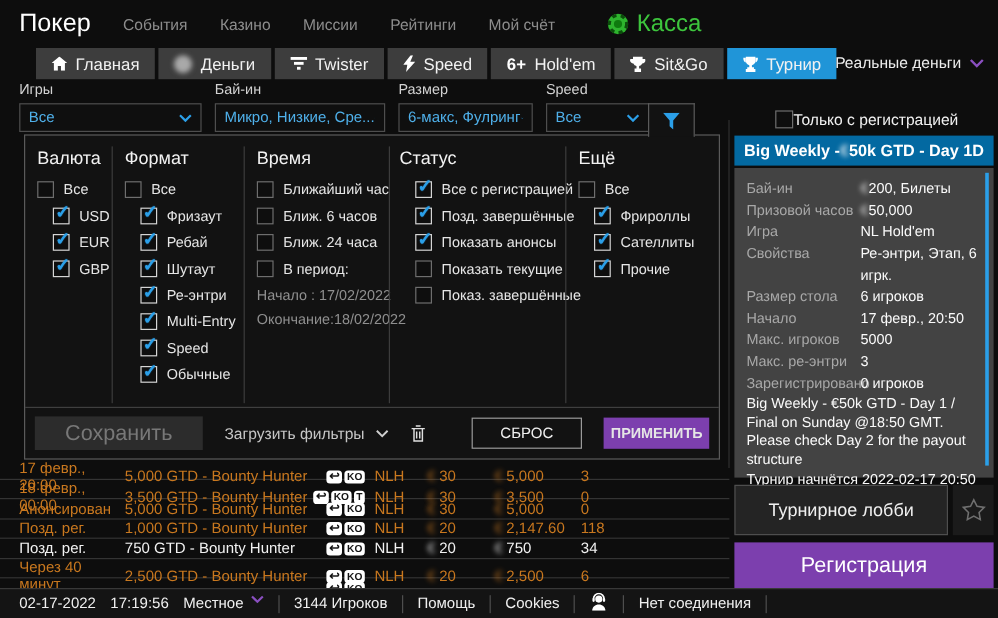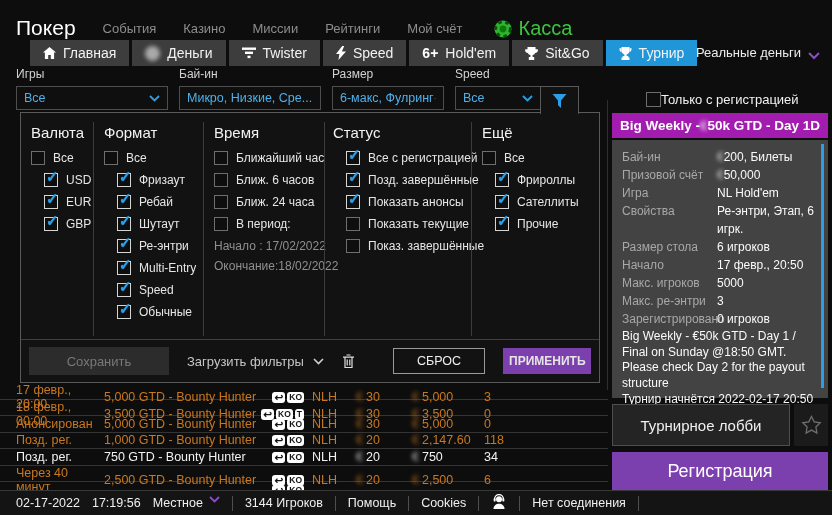--- a/index.html
+++ b/index.html
@@ -2,32 +2,32 @@
 <html><head>
 <meta charset="utf-8">
 <style>
   html,body{margin:0;padding:0}
   body{
     width:832px;height:515px;position:relative;overflow:hidden;
     background:#0d0d0d;font-family:"Liberation Sans",sans-serif;
     -webkit-font-smoothing:antialiased;
   }
   
-  .topbar{position:absolute;left:0;top:0;width:832px;height:40px;display:flex;align-items:flex-end;padding-left:16px;gap:31px;box-sizing:border-box}
+  .topbar{position:absolute;left:0;top:0;width:832px;height:40px;display:flex;align-items:center;padding-left:16px;gap:43px;box-sizing:border-box}
   .menu-item{font-size:13px;color:#8d8d8d;cursor:pointer;white-space:nowrap}
   .menu-item.active{color:#ffffff;font-size:21px}
   .cashier{display:flex;align-items:center;gap:7px;color:#3dc43d;font-size:20px;cursor:pointer}
   
   .tabbar{position:absolute;left:30px;top:40px;display:flex;gap:3px}
   .tab{height:26px;background:#3d3d3d;display:flex;align-items:center;gap:7px;padding:0 13px;color:#f2f2f2;font-size:14px;cursor:pointer;white-space:nowrap}
   .tab.active{background:#2095d8}
   .tab-icon{display:flex;align-items:center}
   .coin{width:15px;height:15px;border-radius:50%;background:#a9a9a9;filter:blur(2px);display:inline-block}
   .sixplus{font-size:14px;font-weight:bold;color:#fff;font-style:normal}
-  .account{position:absolute;right:12px;top:45px;display:flex;align-items:flex-end;gap:7px;color:#ececec;font-size:13px;cursor:pointer}
+  .account{position:absolute;right:12px;top:45px;display:flex;align-items:center;gap:7px;color:#ececec;font-size:13px;cursor:pointer}
   
   .qf-row{position:absolute;left:16px;top:67px;display:flex;gap:11px}
   .qf-slot{display:flex;flex-direction:column;gap:5px}
   .qf-slot:nth-child(1){width:152px}.qf-slot:nth-child(2){width:142px}
   .qf-slot:nth-child(3){width:112px}.qf-slot:nth-child(4){width:86px}
   .qf-label{font-size:12px;color:#d2d2d2}
   .qf-box{height:22px;border:1px solid #4e4e4e;background:#0f0f0f;display:flex;align-items:center;justify-content:space-between;padding:0 7px;color:#4fb0ea;font-size:12.5px;cursor:pointer;white-space:nowrap;overflow:hidden}
   .funnel-tab{position:absolute;left:540px;top:86px;width:37px;height:27px;border:1px solid #5a5a5a;border-bottom:none;background:#121212;z-index:4;display:flex;align-items:center;justify-content:center;cursor:pointer}
   
   .fpanel{position:absolute;left:20px;top:112px;width:580px;height:271px;background:#121212;border:1px solid #5a5a5a;box-sizing:border-box;z-index:3}
@@ -42,21 +42,21 @@
   .fp-item{display:flex;align-items:center;gap:8px;margin-bottom:9px;height:13px}
   .fp-item.ind{margin-left:13px}
   .cb{width:12px;height:12px;border:1px solid #6e6e6e;background:#0e0e0e;position:relative;cursor:pointer;flex:none}
   .cb.on{border-color:#d5d5d5}
   .cb.on::after{content:"✓";position:absolute;left:1px;top:-6px;font-size:15px;font-weight:700;color:#2b9fe8;text-shadow:0 0 1px #2b9fe8}
   .fp-label{font-size:12px;color:#e6e6e6;white-space:nowrap}
   .fp-note{font-size:12px;color:#8f8f8f;margin:8px 0 5px;white-space:nowrap}
   .fp-note + .fp-note{margin-top:6px}
   .fp-hr{position:absolute;left:0;right:0;top:226px;border-top:1px solid #3f3f3f}
   .fp-footer{position:absolute;left:0;right:0;top:227px;bottom:0;display:flex;align-items:center;padding:0 8px;gap:18px}
-  .btn-save{width:140px;height:28px;background:#2c2c2c;color:#787878;font-size:13px;border:none;font-family:inherit;cursor:default}
+  .btn-save{width:140px;height:28px;background:#2c2c2c;color:#787878;font-size:18px;border:none;font-family:inherit;cursor:default}
   .load-filters{color:#c6c6c6;font-size:13px;display:flex;gap:9px;align-items:center;cursor:pointer}
   .trash-btn{background:none;border:none;padding:0;cursor:pointer;display:flex}
   .fp-spacer{flex:1}
   .btn-reset{width:92px;height:26px;background:transparent;border:1px solid #9a9a9a;color:#f0f0f0;font-size:12.5px;font-family:inherit;cursor:pointer}
   .btn-apply{width:88px;height:26px;background:#7c3fae;border:none;color:#e5e5e5;font-size:12px;font-weight:bold;font-family:inherit;cursor:pointer}
   
   .ttable{position:absolute;left:0;top:383px;width:608px;height:107px;overflow:hidden}
   .t-row{display:grid;grid-template-columns:88px 152px 56px 44px 56px 72px 46px;align-items:center;height:15.5px;border-bottom:1px solid #343434;padding-left:16px;color:#c9781f;font-size:12.5px;cursor:pointer}
   .t-row.sel{color:#f2f2f2}
   .c-name{white-space:nowrap;overflow:hidden}
@@ -64,21 +64,21 @@
   .badge{background:#fff;color:#141414;border-radius:3px;font-size:8.5px;font-weight:700;padding:0 2px;height:11px;line-height:11px;display:inline-block;margin-left:2px;vertical-align:middle}
   .badge.re{font-size:10.5px}
   .cell-money{display:flex;gap:3px;align-items:center}
   .cen{filter:blur(2px);opacity:.8;display:inline-block}
   .cen:empty{display:none}
   
   .vrule{position:absolute;left:607px;top:100px;width:1px;height:290px;background:#2f2f2f}
   .onlyreg{position:absolute;left:646px;top:92px;display:flex;}
   .onlyreg .cb{width:13px;height:13px}
   .onlyreg-label{font-size:13px;color:#f2f2f2}
-  .tr-title{position:absolute;left:612px;top:113px;width:216px;height:25px;background:#a21caf;color:#fff;display:flex;align-items:center;justify-content:center;font-size:13.5px;font-weight:bold;white-space:nowrap;cursor:pointer}
+  .tr-title{position:absolute;left:612px;top:113px;width:216px;height:25px;background:#0369a1;color:#fff;display:flex;align-items:center;justify-content:center;font-size:13.5px;font-weight:bold;white-space:nowrap;cursor:pointer}
   .tr-info{position:absolute;left:612px;top:140px;width:216px;height:258px;background:#434343;box-sizing:border-box;padding:8px 14px 0 10px;font-size:12px;line-height:18px}
   .info-row{display:flex}
   .info-label{width:95px;flex:none;color:#a8a8a8}
   .info-value{color:#fafafa}
   .desc-label{color:#a8a8a8}
   .desc{color:#fafafa;line-height:15.5px;margin-top:1px}
   .start-note{color:#fafafa;line-height:15.5px;margin-top:1px;white-space:nowrap}
   .scrollbar{position:absolute;left:821px;top:144px;width:3px;height:244px;background:#2b9fe8;cursor:pointer}
   .lobby{position:absolute;left:612px;top:404px;width:178px;height:42px;background:#242424;border:1px solid #4e4e4e;color:#f0f0f0;font-size:15px;font-family:inherit;cursor:pointer}
   .star-btn{position:absolute;left:794px;top:404px;width:34px;height:42px;background:#1b1b1b;border:none;display:flex;align-items:center;justify-content:center;cursor:pointer}
@@ -535,21 +535,21 @@
 </div>
 
 <div class="tr-info">
   <div>
   <div class="info-row">
     <span class="info-label">Бай-ин</span>
     <span class="info-value"><span class="cen">€</span><span class="iv-text">200, Билеты</span></span>
   </div>
 
   <div class="info-row">
-    <span class="info-label">Призовой счёт</span>
+    <span class="info-label">Призовой часов</span>
     <span class="info-value"><span class="cen">€</span><span class="iv-text">50,000</span></span>
   </div>
 
   <div class="info-row">
     <span class="info-label">Игра</span>
     <span class="info-value"><span class="iv-text">NL Hold'em</span></span>
   </div>
 
   <div class="info-row">
     <span class="info-label">Свойства</span>

